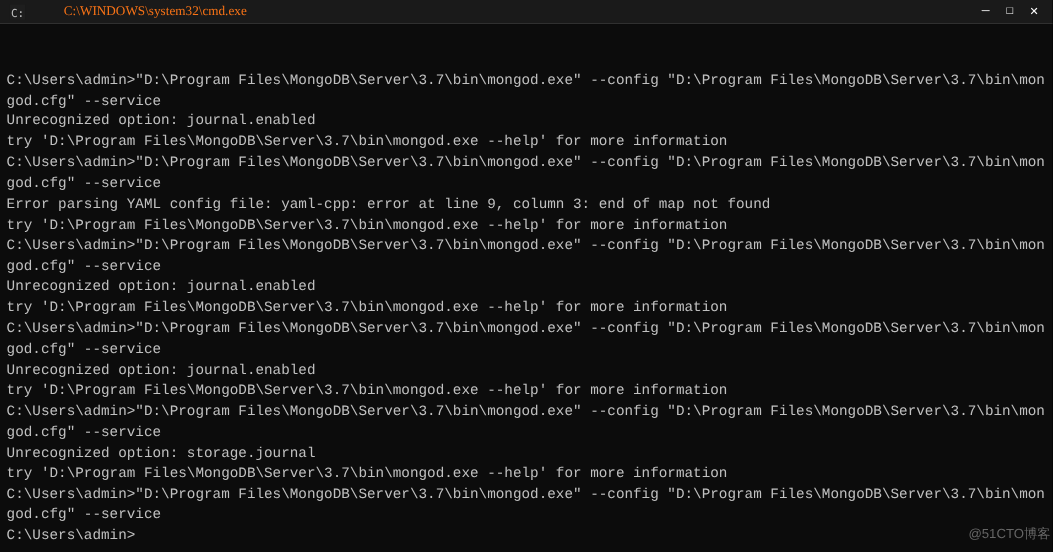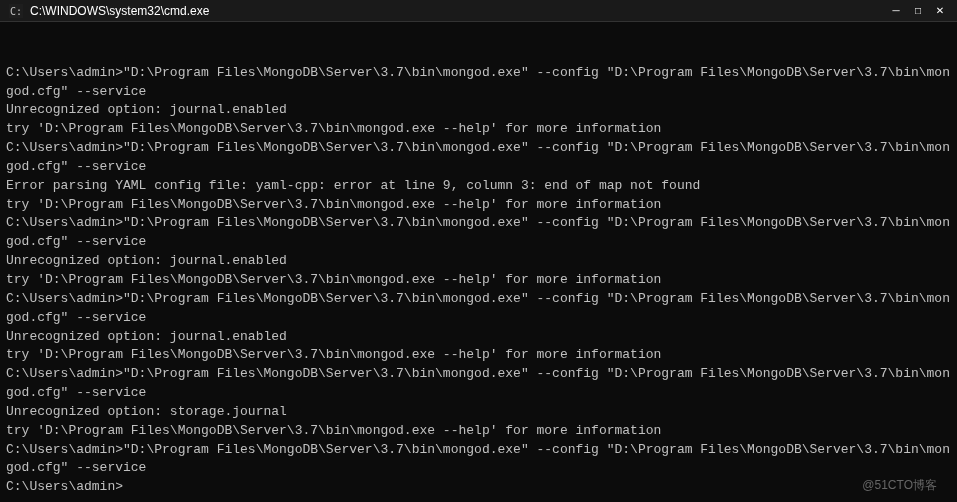--- a/index.html
+++ b/index.html
@@ -34,23 +34,24 @@
 
     .title-bar-icon {
       width: 16px;
       height: 16px;
       display: flex;
       align-items: center;
       justify-content: center;
     }
 
     .title-bar-title {
-      color: #ffffff;
+      color: #f97316;
       font-size: 12px;
-      font-family: Liberation Sans, sans-serif;
+      font-family: Liberation Serif, serif;
+      margin-left: 28px;
     }
 
     .title-bar-controls {
       display: flex;
       gap: 4px;
     }
 
     .title-btn {
       width: 18px;
       height: 16px;
@@ -75,21 +76,21 @@
       word-break: break-all;
     }
 
     .line {
       display: block;
     }
 
     .watermark {
       position: absolute;
       bottom: 8px;
-      right: 20px;
+      right: 2px;
       color: #666;
       font-size: 12px;
       font-family: Arial, sans-serif;
     }
   </style>
 </head>
 <body>
 
 <div>
   <div class="title-bar">

